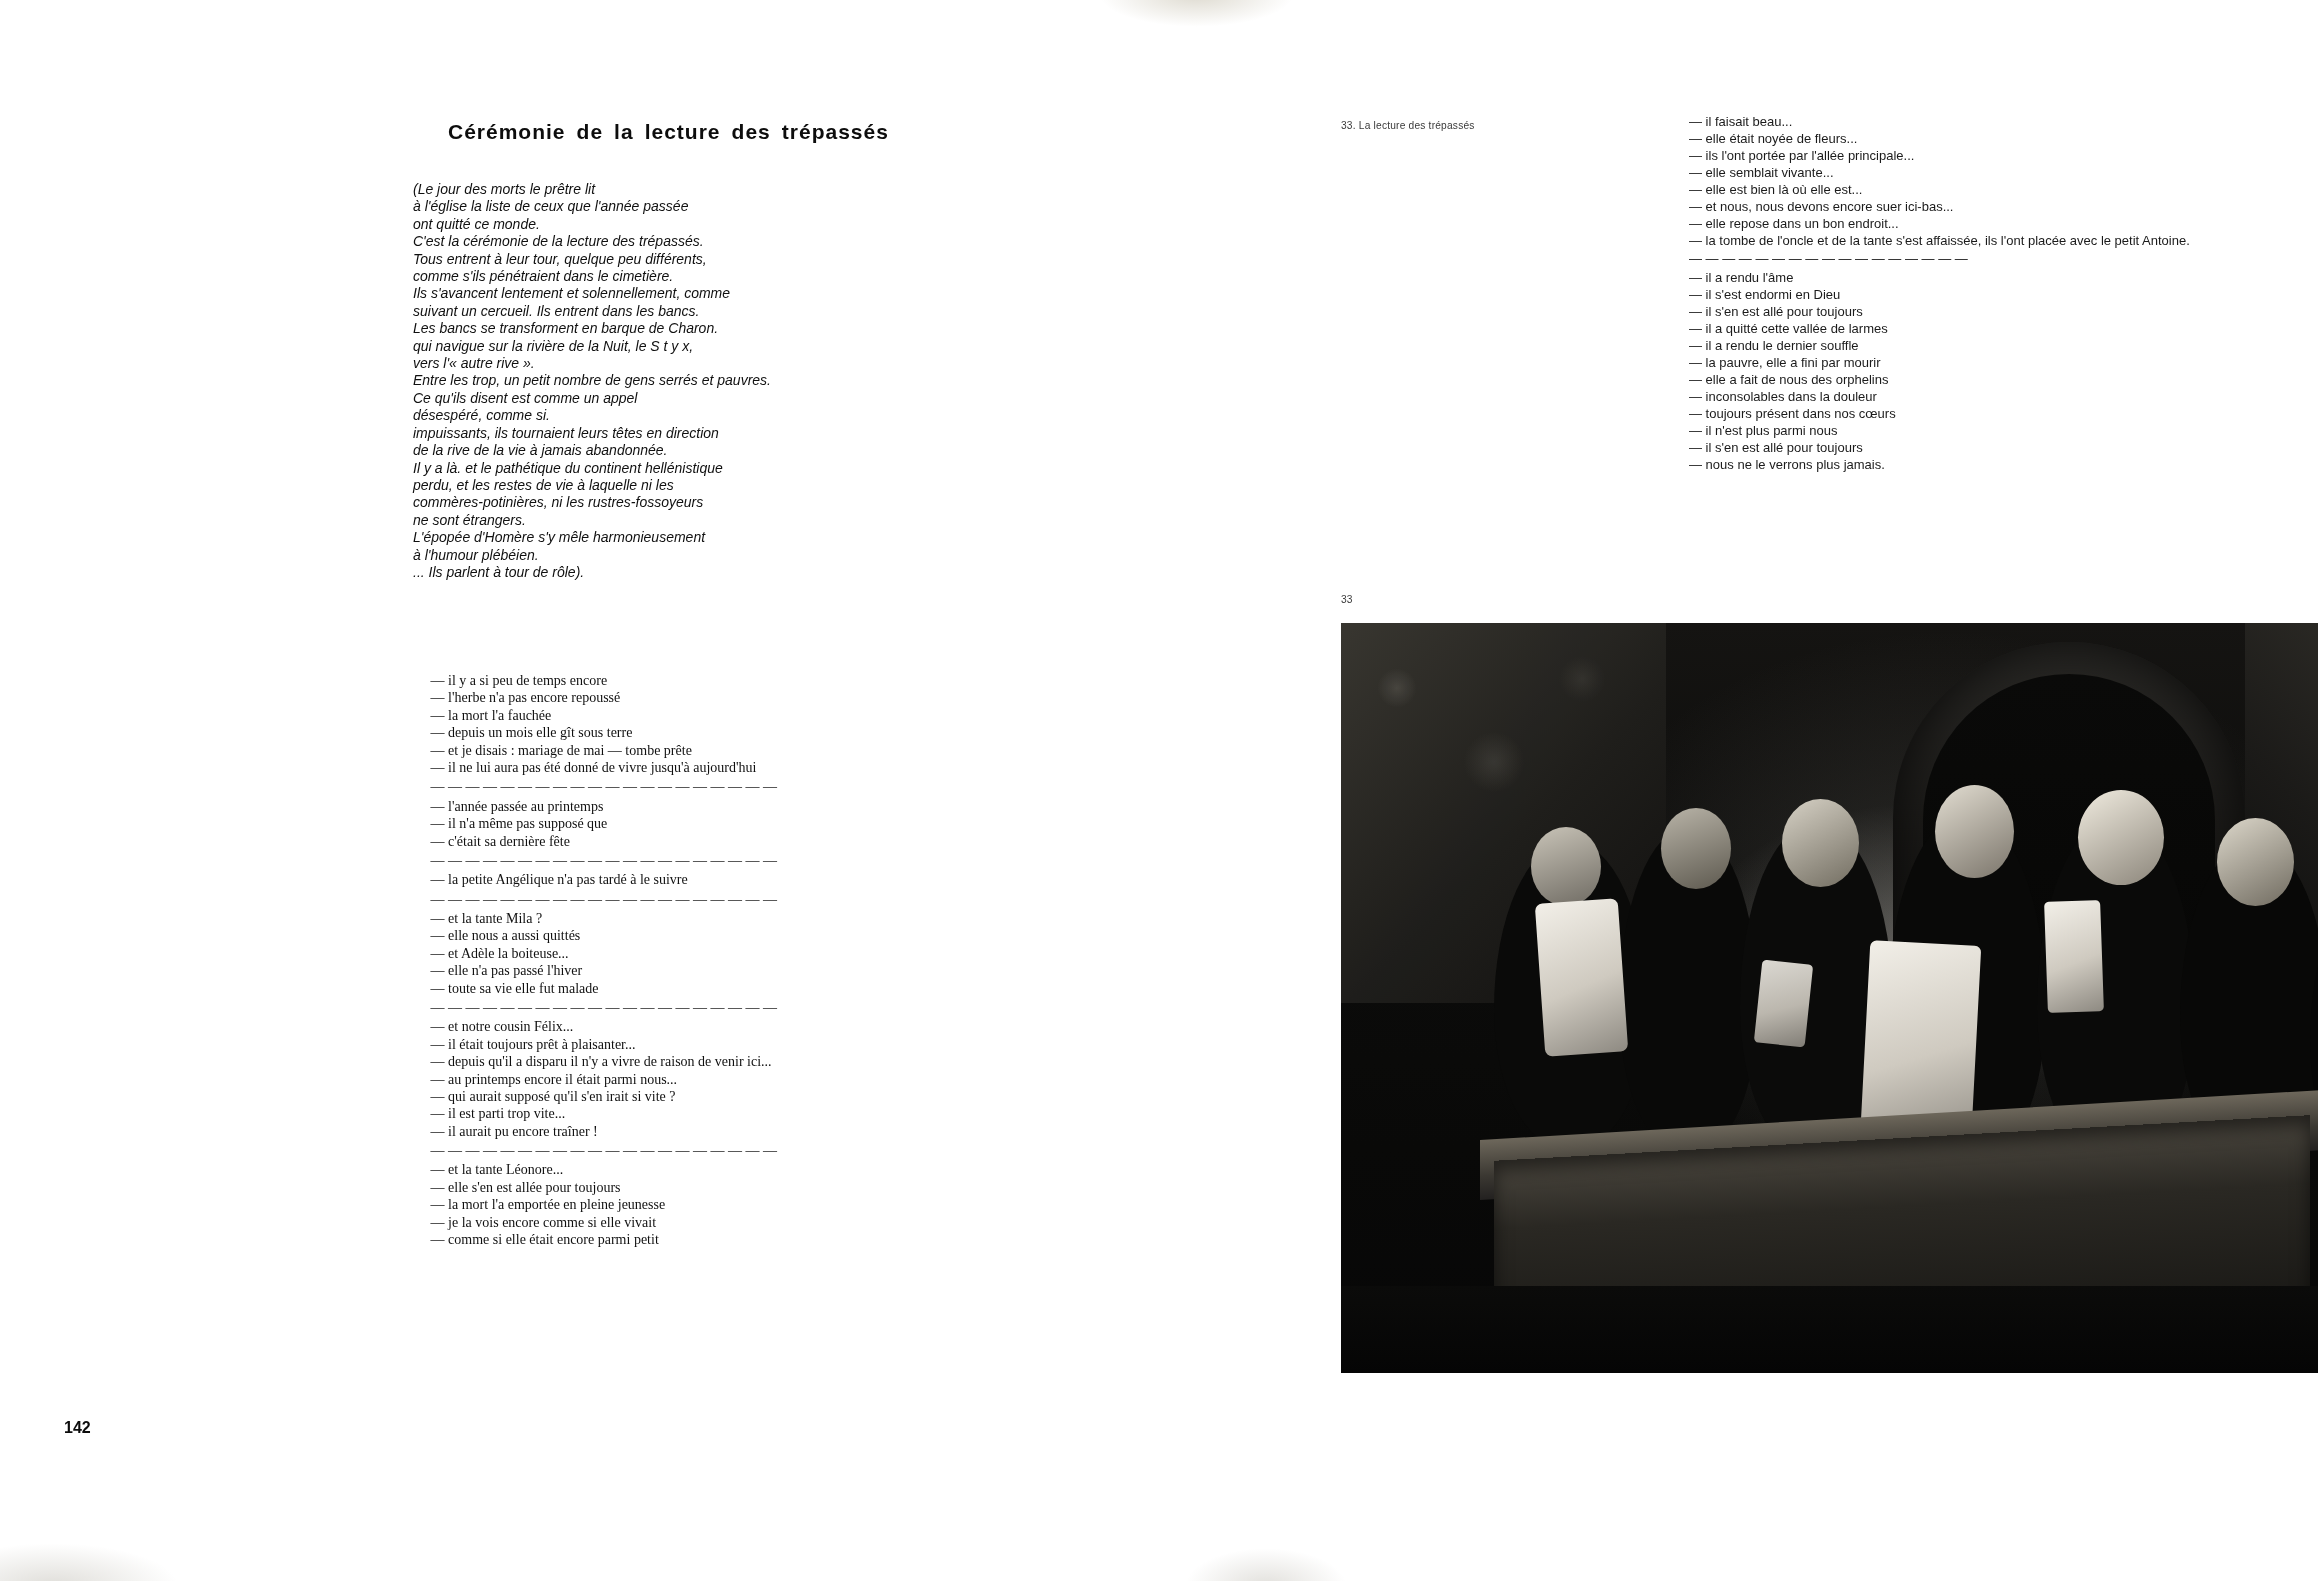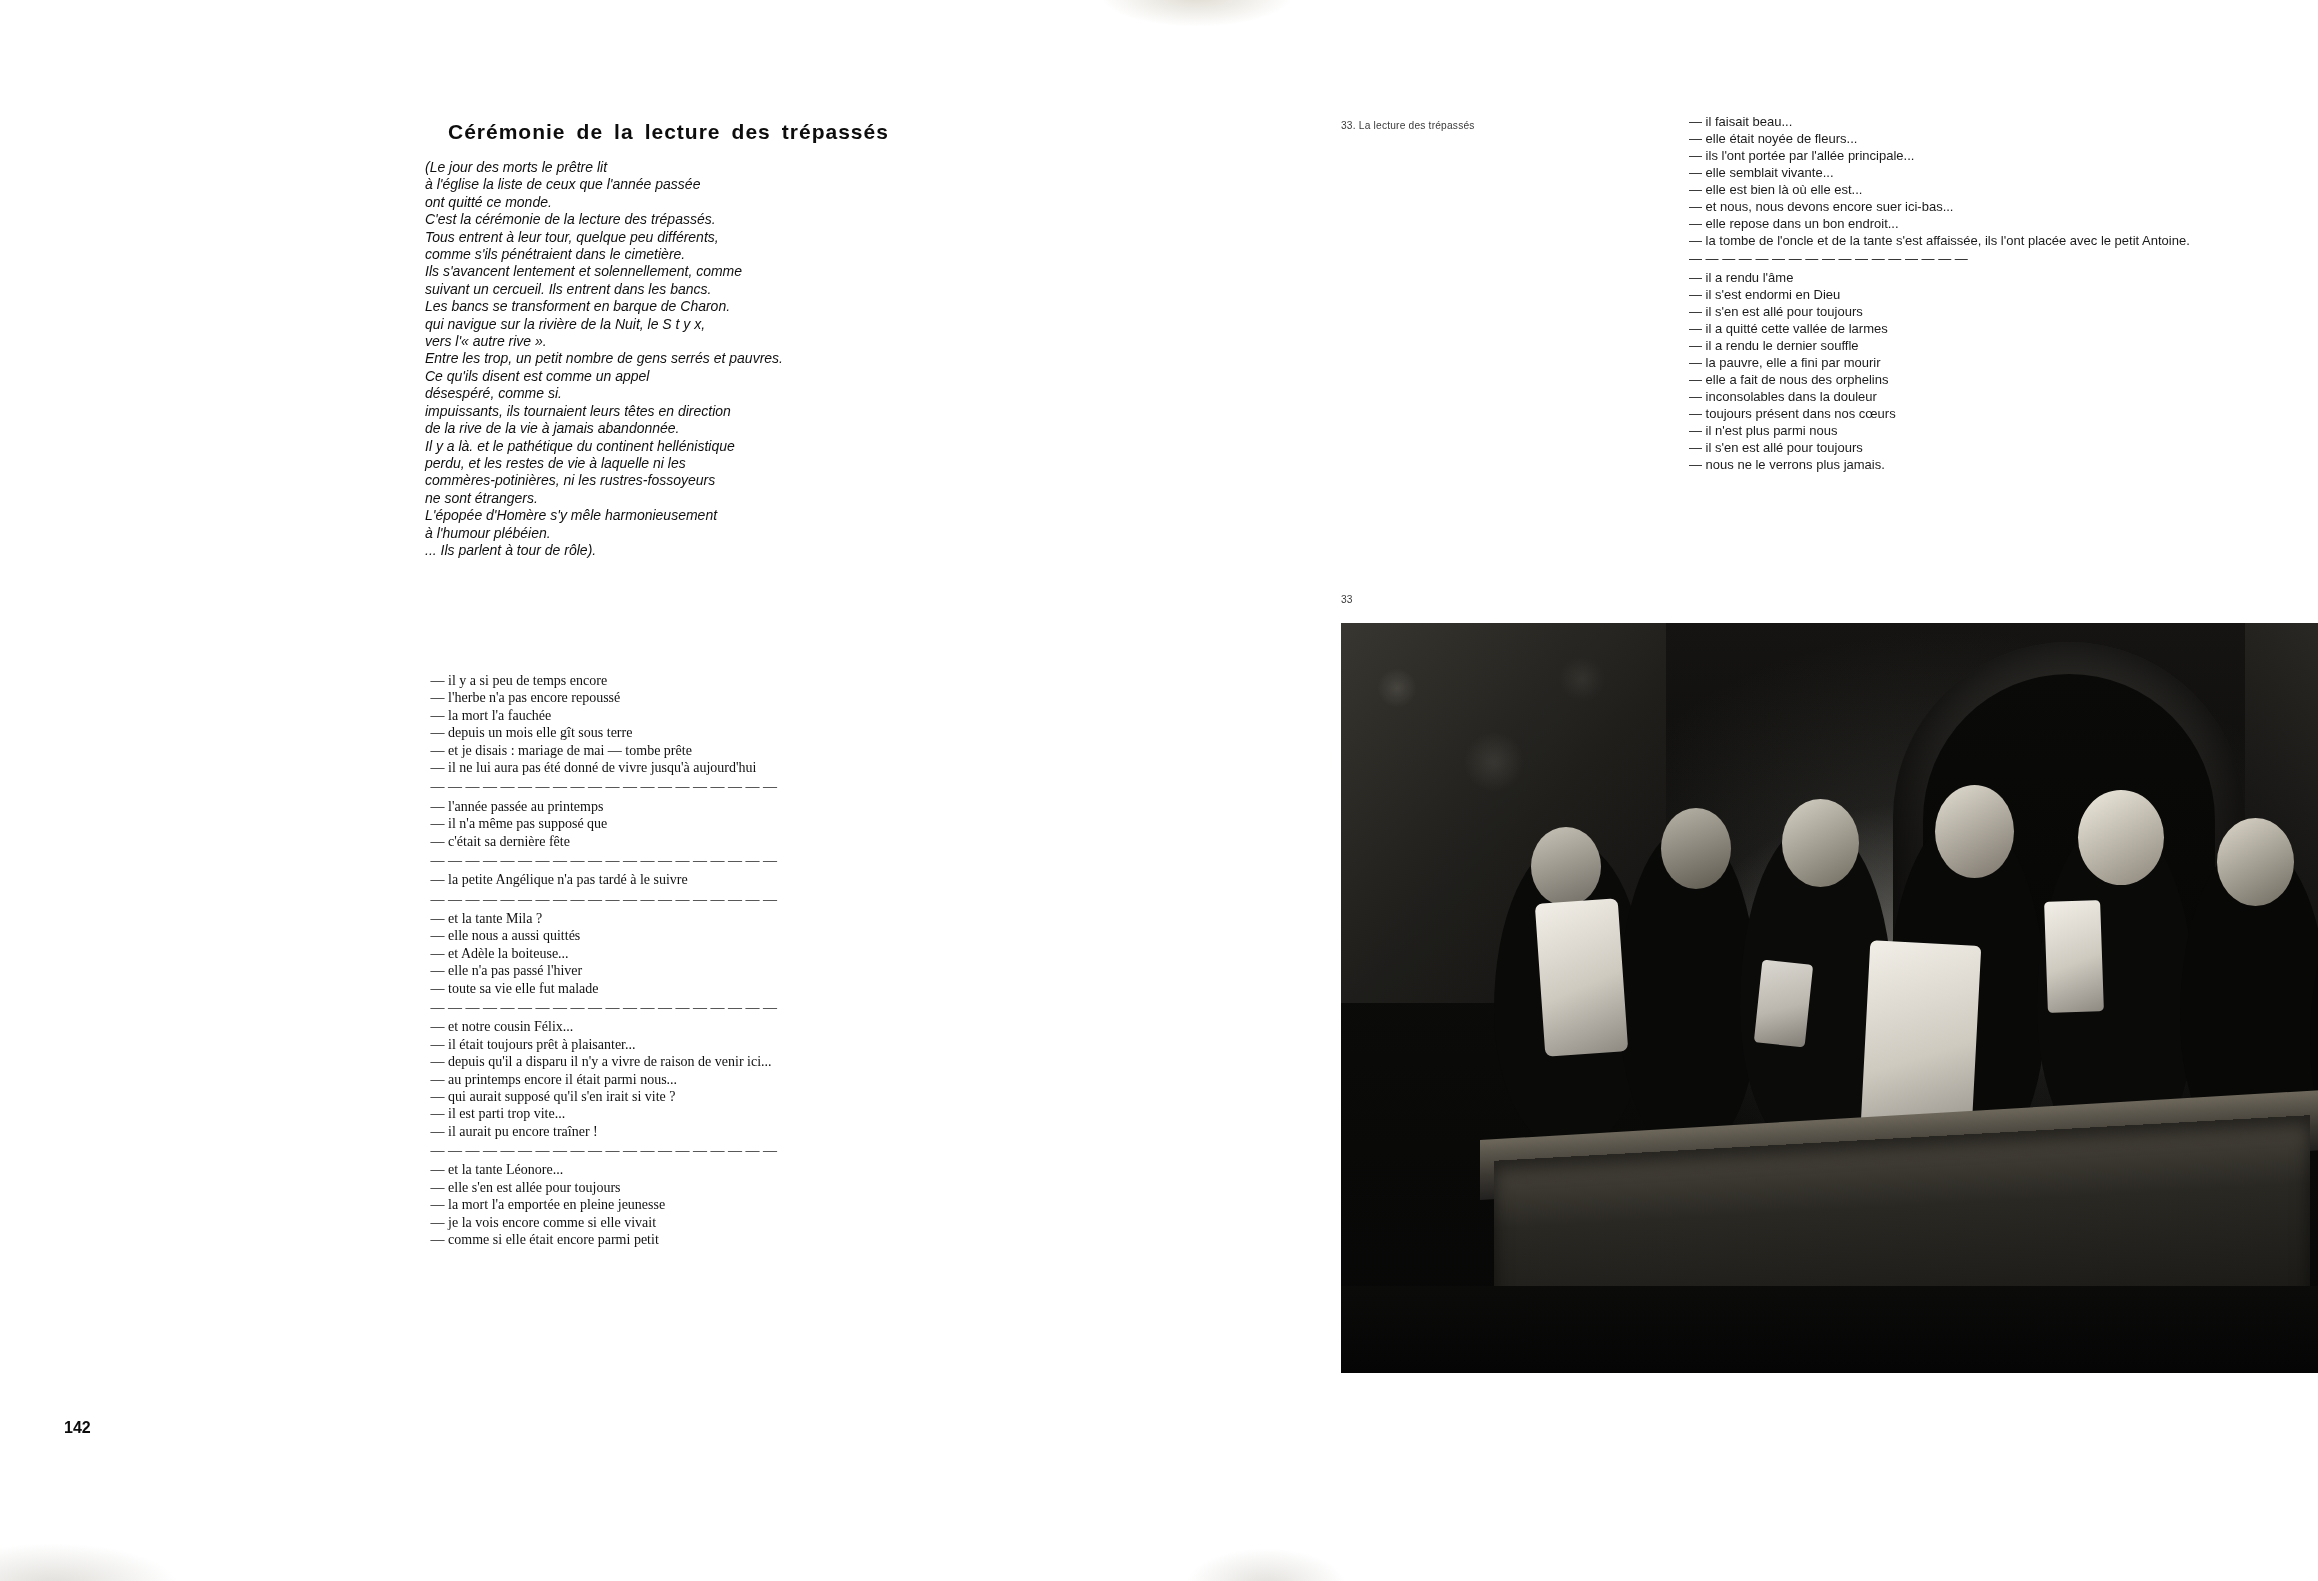--- a/index.html
+++ b/index.html
@@ -65,26 +65,25 @@
     font-size: 21px;
     font-weight: bold;
     letter-spacing: 1px;
     word-spacing: 4.2px;
     color: #0d0d0d;
     margin-left: 36px;
   }
   .poem-block {
     position: absolute;
     left: 413px;
-    top: 159px;
+    top: 181px;
     width: 617px;
     font-size: 14px;
     line-height: 17.4px;
     color: #101010;
-    margin-left: 12px;
   }
   .poem-block .ital {
     font-style: italic;
     display: block;
     white-space: pre;
   }
   .dialogue {
     position: absolute;
     left: 413px;
     top: 672px;

